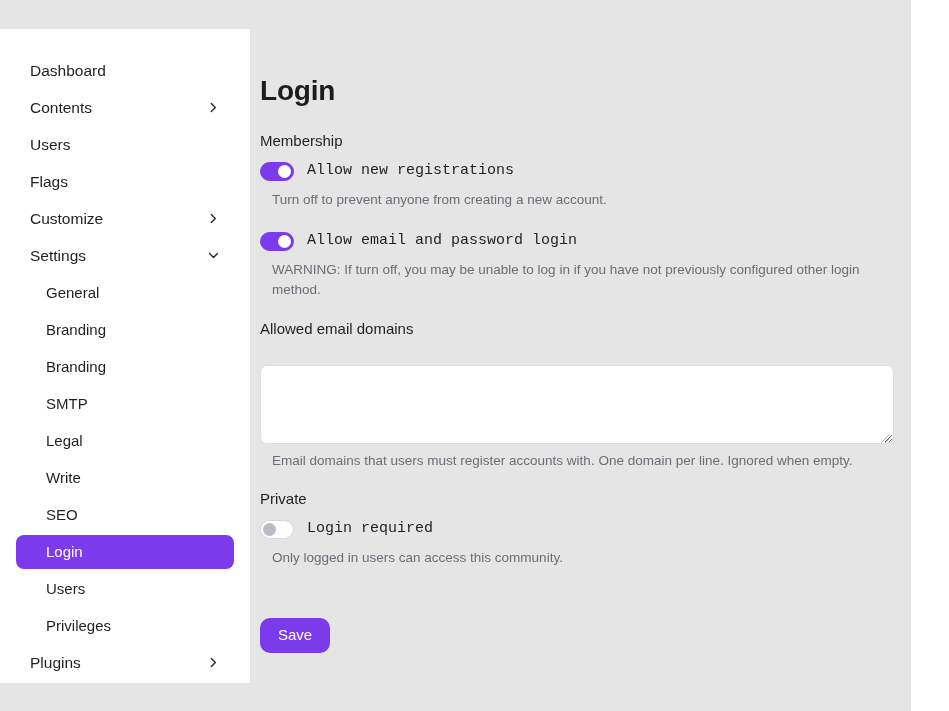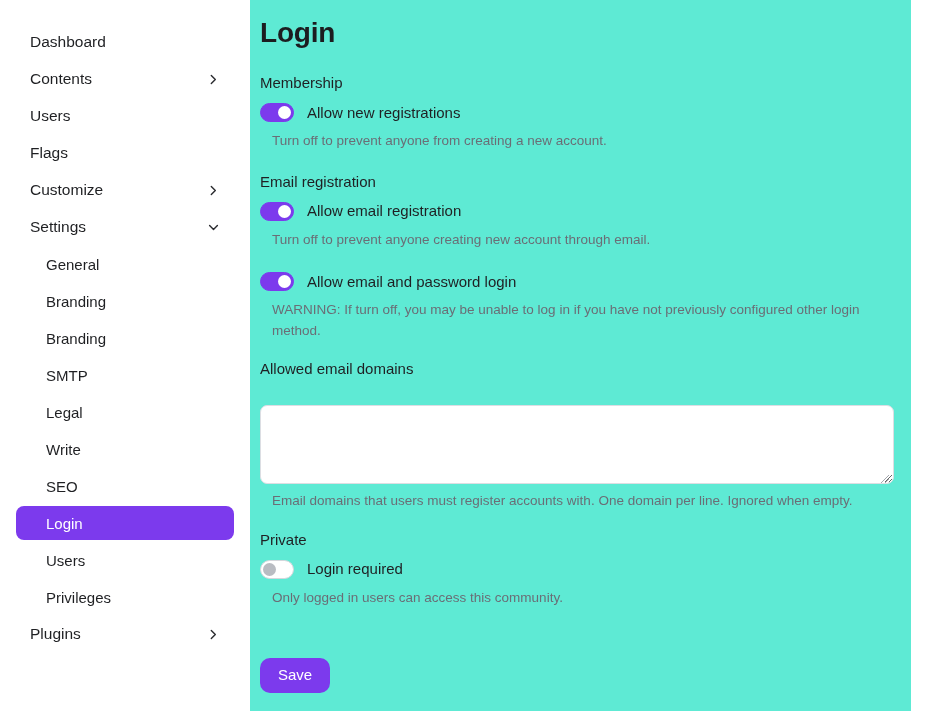--- a/index.html
+++ b/index.html
@@ -11,22 +11,23 @@
     height: 711px;
     background: #ffffff;
     font-family: "Liberation Sans", sans-serif;
     -webkit-font-smoothing: antialiased;
   }
   #app {
     position: relative;
     width: 911px;
     height: 711px;
     overflow: hidden;
-    background: #5eead4;
+    background: #e5e5e5;
     display: flex;
+    align-items: center;
   }
 
   
   .sidebar {
     width: 250px;
     flex: 0 0 250px;
     padding-top: 22px;
     background: #ffffff;
   }
   .nav-item {
@@ -85,20 +86,21 @@
     font-size: 15px;
     color: #1f2023;
     margin-bottom: 12px;
     line-height: 1.1;
   }
   .toggle-row {
     display: flex;
     align-items: center;
     gap: 13px;
     margin-bottom: 9px;
+    font-family: Liberation Mono, monospace;
   }
   .switch {
     position: relative;
     flex: 0 0 auto;
     width: 34px;
     height: 19px;
     border-radius: 10px;
     cursor: pointer;
   }
   .switch.on {
@@ -270,30 +272,20 @@
       <div class="toggle-row">
         <div class="switch on">
           <span class="knob"></span>
         </div>
         <span class="toggle-label">Allow new registrations</span>
       </div>
       <div class="help">Turn off to prevent anyone from creating a new account.</div>
     </section>
 
     
-    <section class="section mt-22">
-      <div class="section-label">Email registration</div>
-      <div class="toggle-row">
-        <div class="switch on">
-          <span class="knob"></span>
-        </div>
-        <span class="toggle-label">Allow email registration</span>
-      </div>
-      <div class="help">Turn off to prevent anyone creating new account through email.</div>
-    </section>
 
     
     <section class="section mt-22">
       <div class="toggle-row">
         <div class="switch on">
           <span class="knob"></span>
         </div>
         <span class="toggle-label">Allow email and password login</span>
       </div>
       <div class="help">WARNING: If turn off, you may be unable to log in if you have not previously configured other login method.</div>

